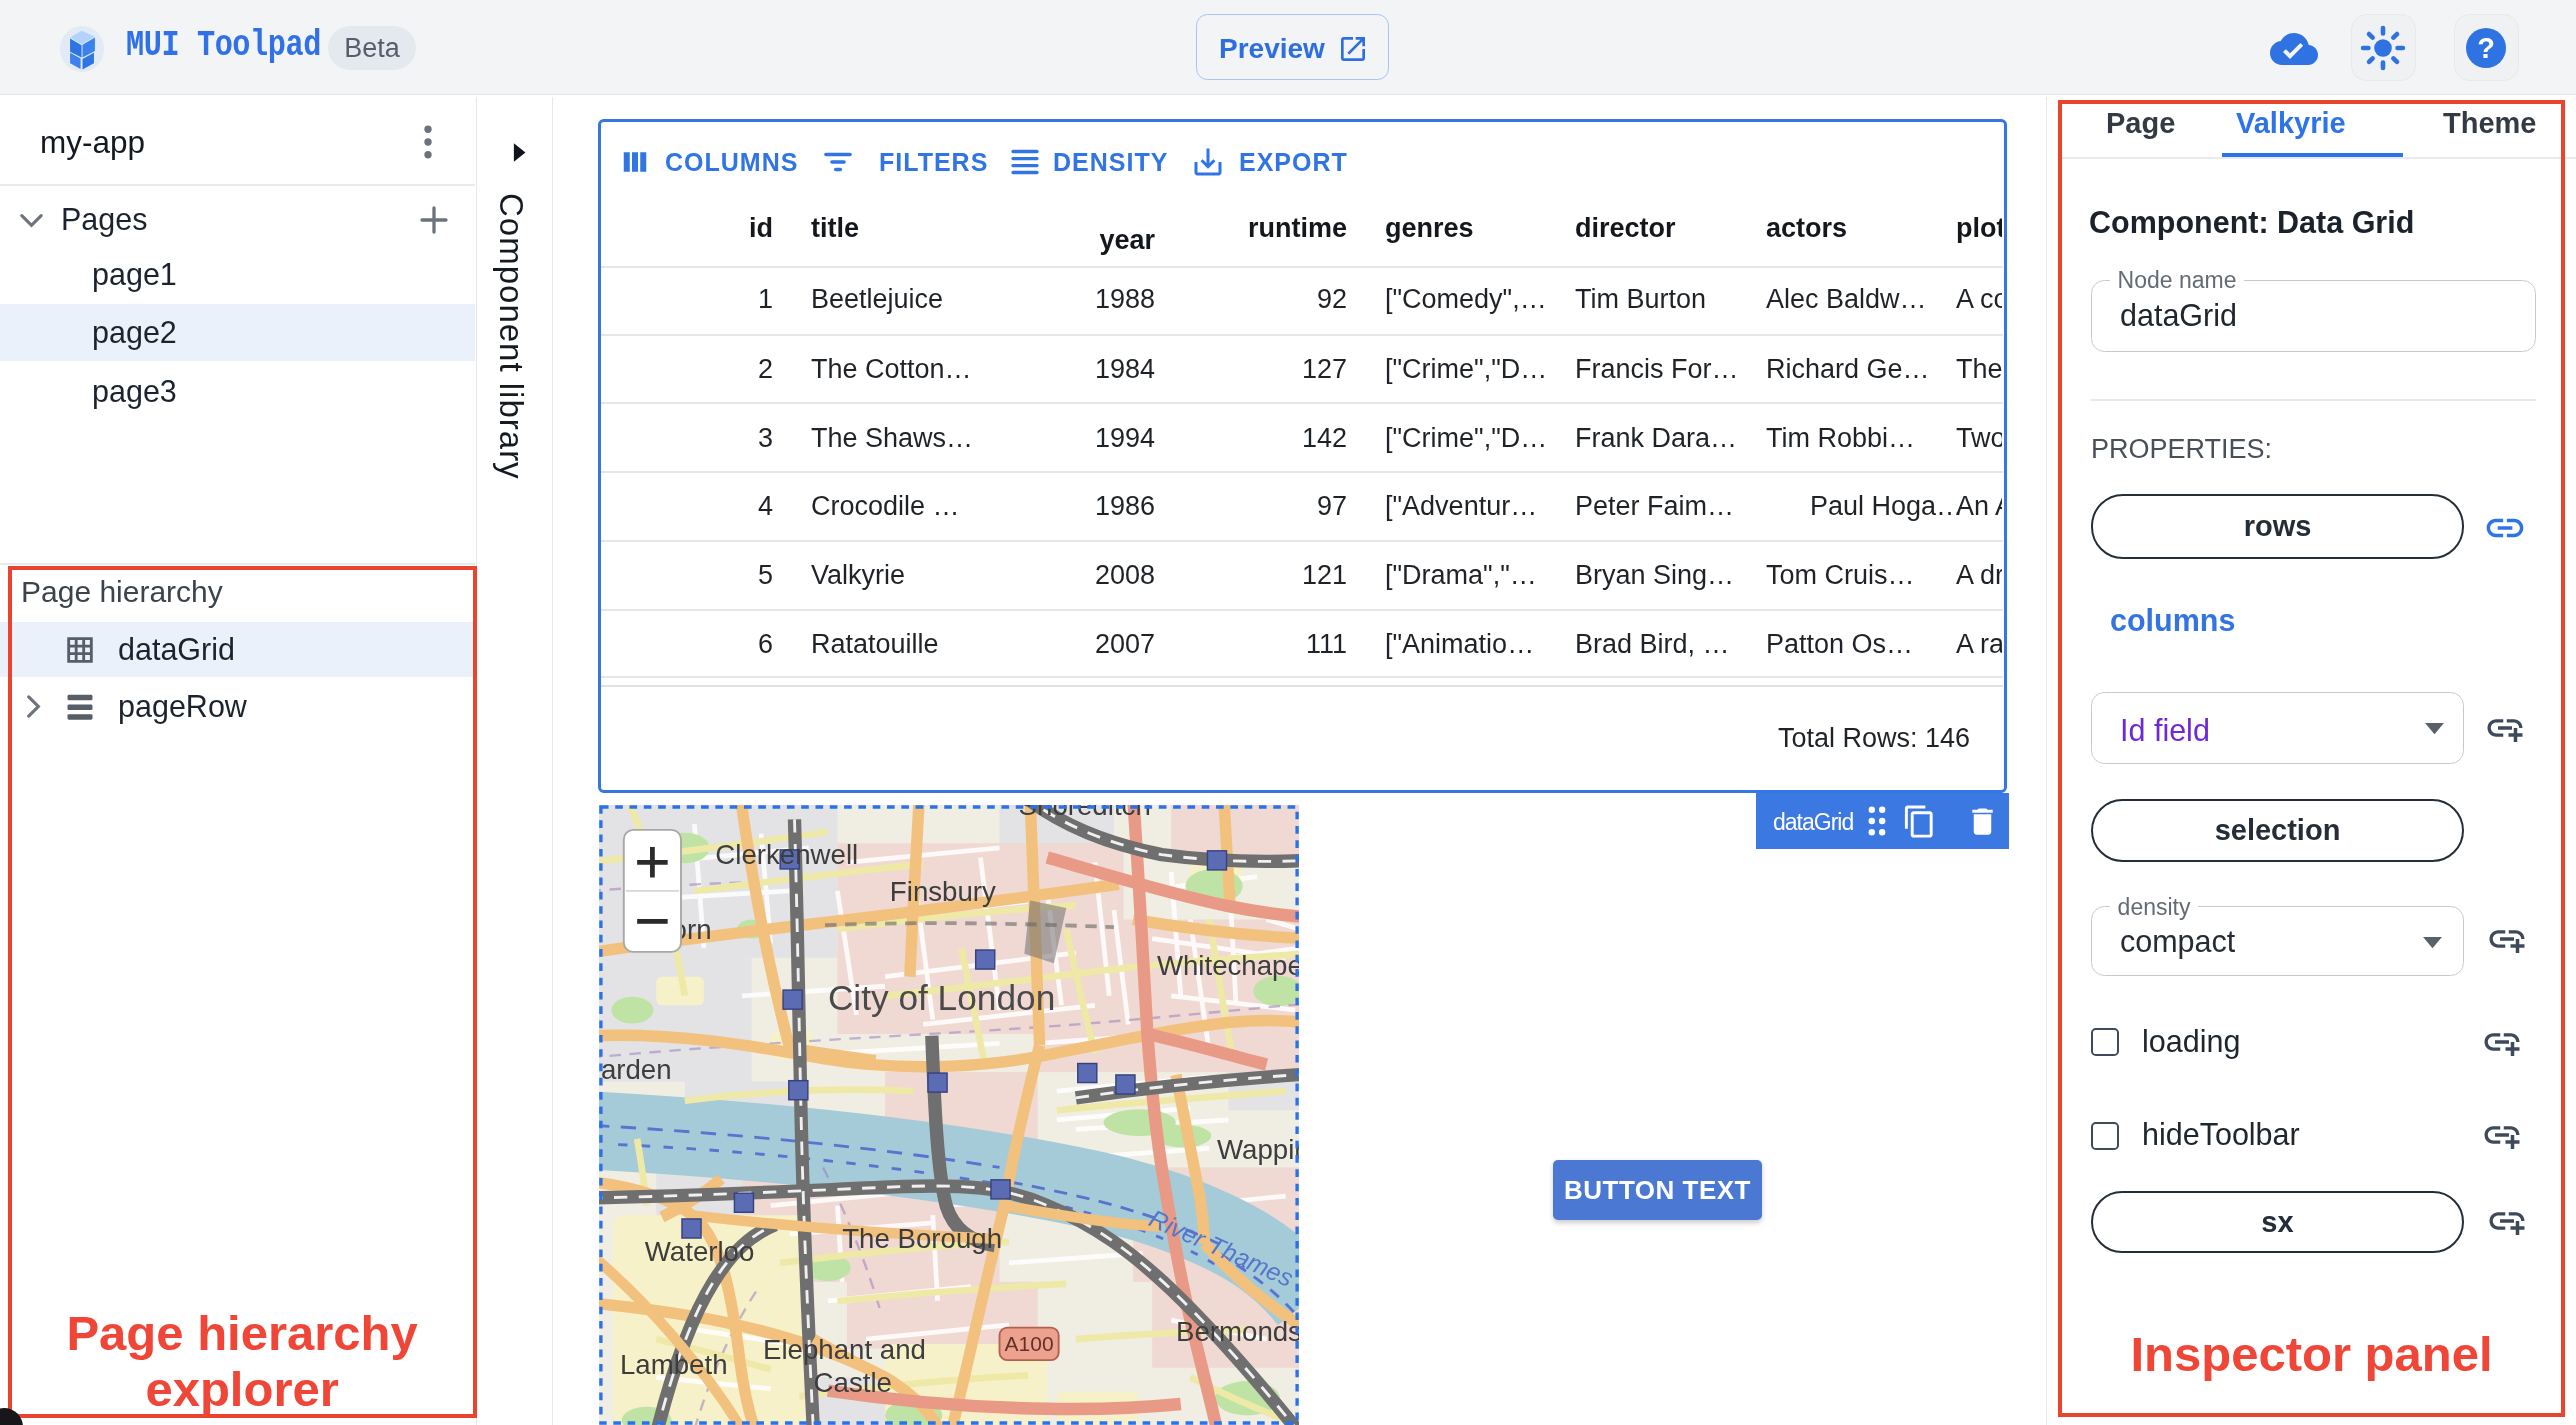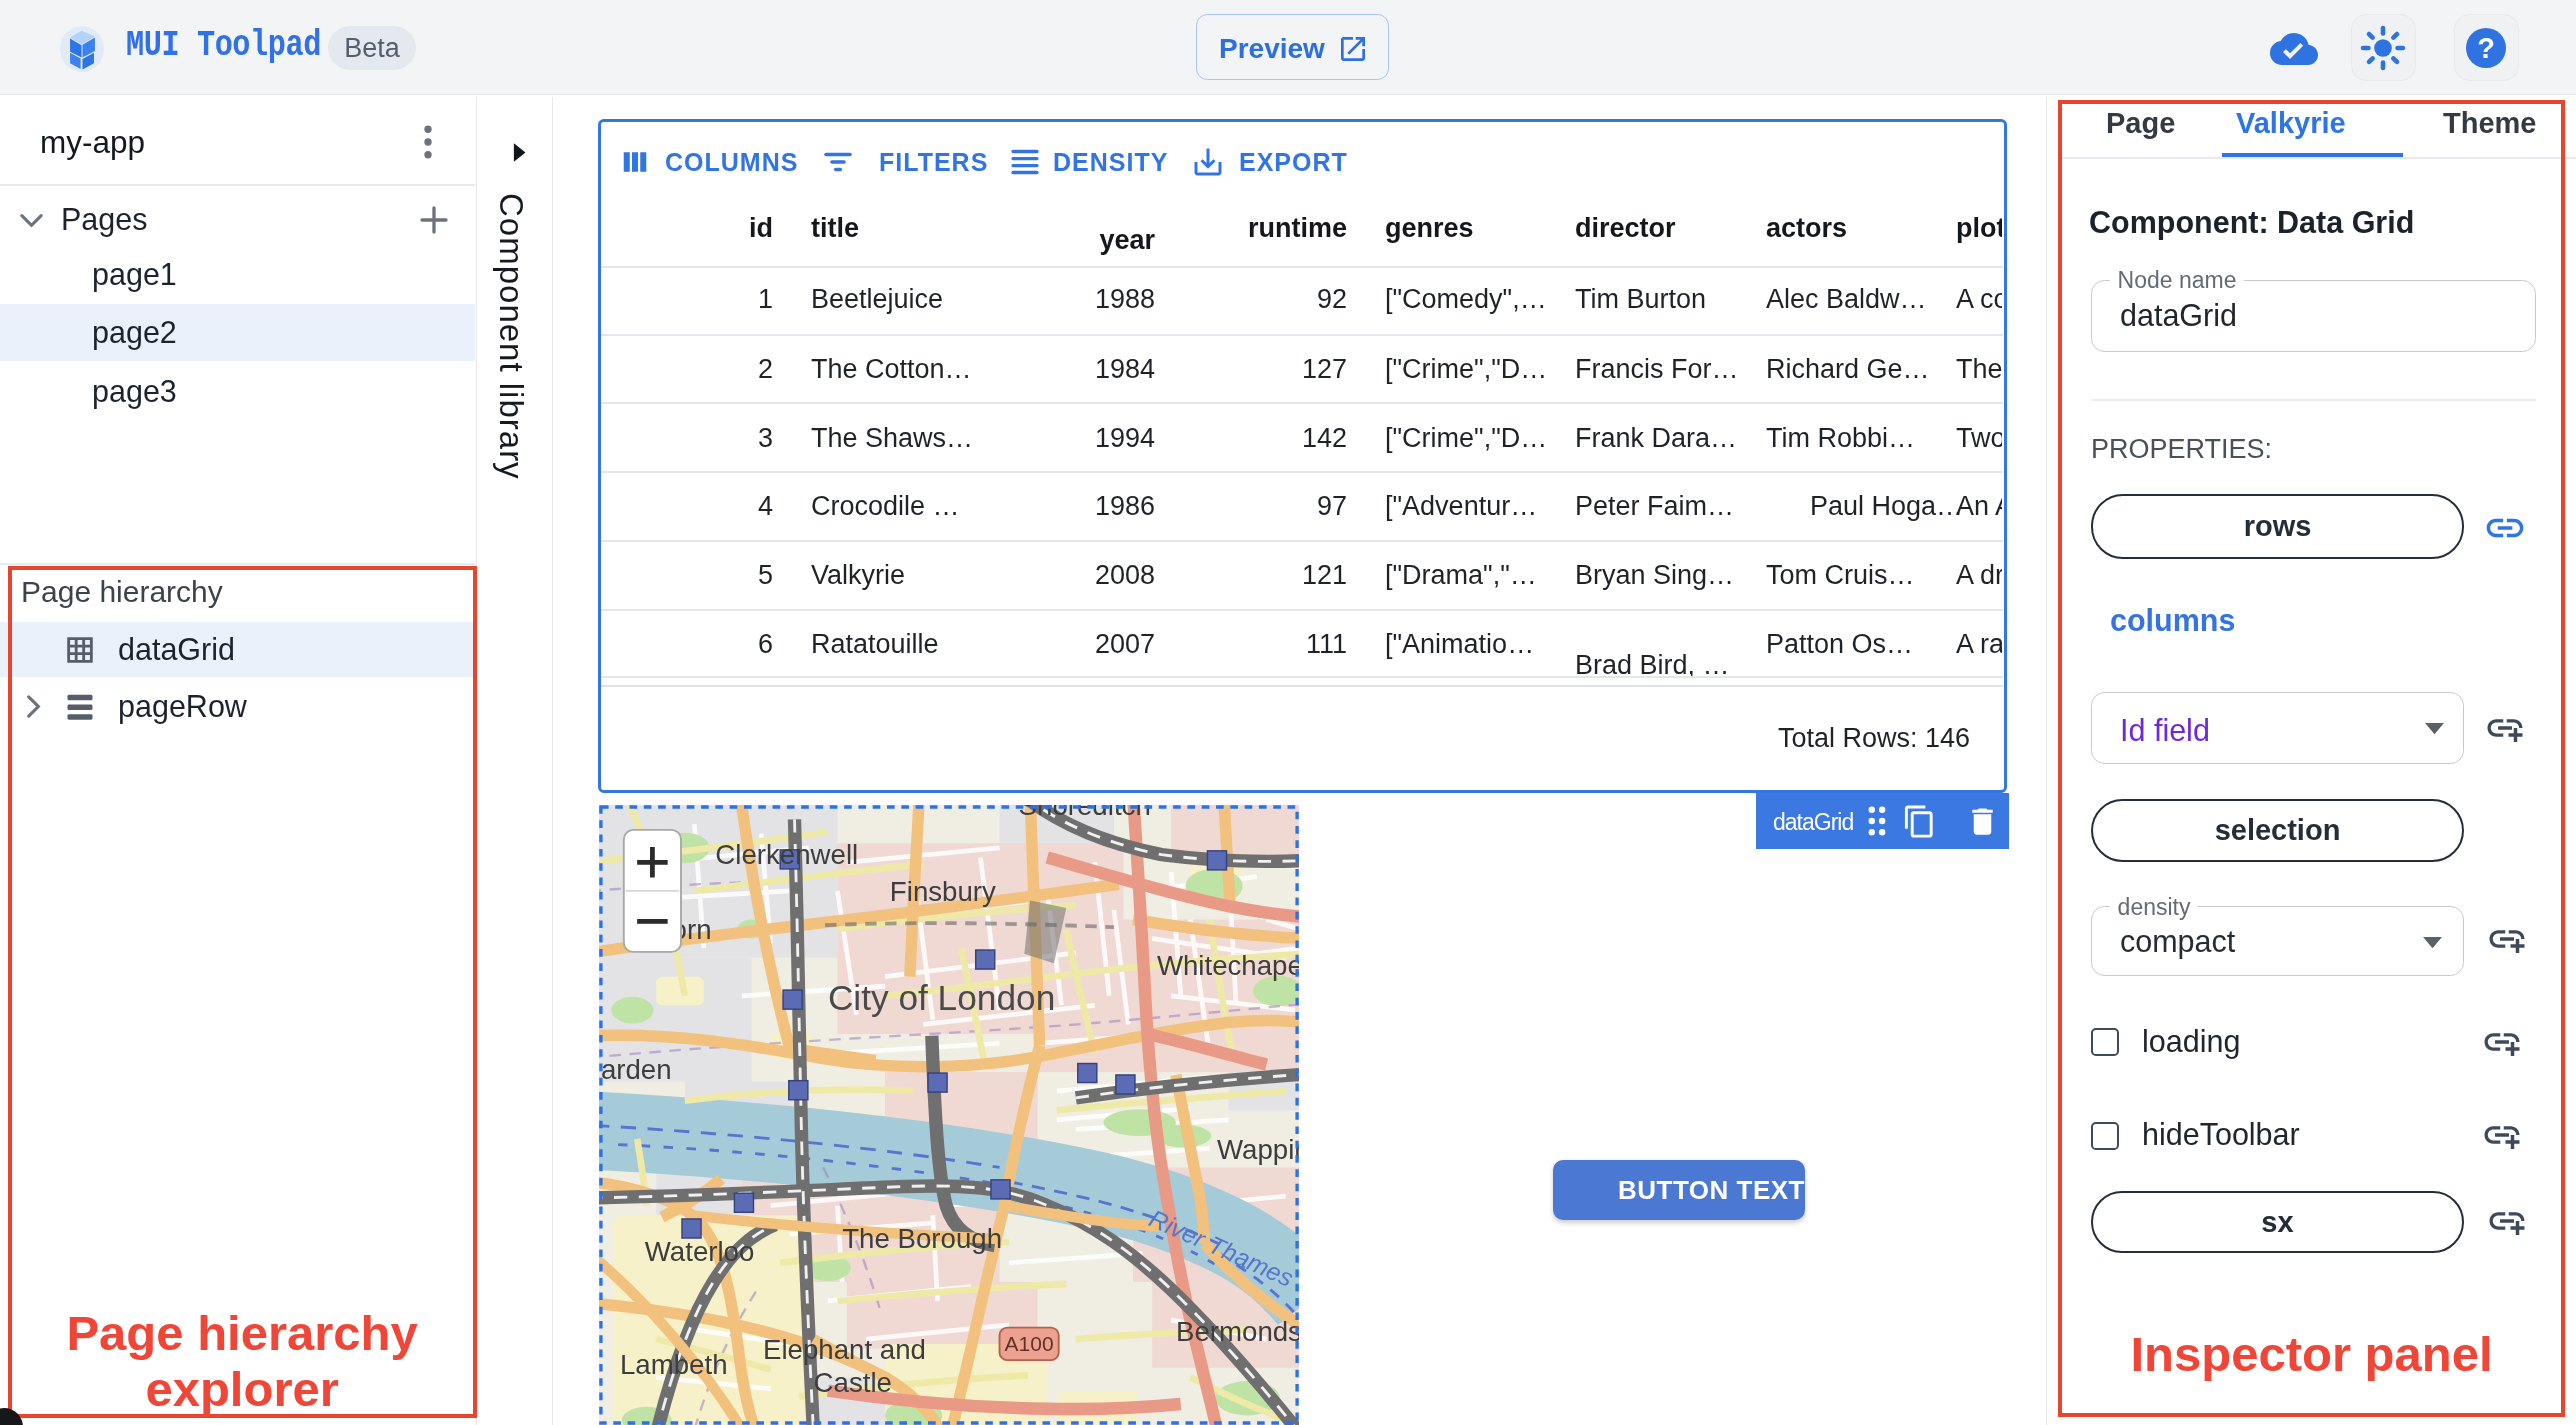--- a/index.html
+++ b/index.html
@@ -41,21 +41,21 @@
 .cplot { left:1355px; width:46px; overflow:hidden; }
 #grid .sep { position:absolute; left:0; width:1402px; height:1.9px; background:#e4e6e9; }
 #grid .tbtxt { position:absolute; top:25px; font-size:25px; font-weight:700; color:#3174e4; letter-spacing:1px; line-height:30.5px; }
 #grid .tbico { position:absolute; top:22px; }
 #gridbar { position:absolute; left:1756px; top:793px; width:253px; height:56px; background:#3b78e2; color:#fff; }
 
 
 #map { position:absolute; left:599px; top:805px; width:700px; height:620px; }
 
 
-#btntext { position:absolute; left:1553px; top:1160px; width:252px; height:60px; background:#4a78d2; border-radius:10px; color:#fff; font-size:26px; font-weight:700; letter-spacing:0.5px; text-align:right; line-height:60px; white-space:nowrap; box-shadow:0 2.9px 5.7px rgba(0,0,0,0.2); }
+#btntext { position:absolute; left:1553px; top:1160px; width:209px; height:60px; background:#4a78d2; border-radius:5px; color:#fff; font-size:26px; font-weight:700; letter-spacing:0.5px; text-align:center; line-height:60px; white-space:nowrap; box-shadow:0 2.9px 5.7px rgba(0,0,0,0.2); }
 
 
 #inspector { position:absolute; left:2049px; top:97px; width:527px; height:1328px; background:#fff; }
 
 
 .redbox { position:absolute; border:4.8px solid #e8442e; }
 .redlabel { position:absolute; color:#ef4638; font-weight:700; text-align:center; }
 </style>
 </head>
 <body>
@@ -220,21 +220,21 @@
       <div class="cell cgen" style="top:436px;">["Drama","…</div>
       <div class="cell cdir" style="top:436px;">Bryan Sing…</div>
       <div class="cell cact" style="top:436px;">Tom Cruis…</div>
       <div class="cell cplot" style="top:436px;">A dra</div>
     <div class="sep" style="top:487px;"></div>
     <div class="cell cid" style="top:505px;">6</div>
       <div class="cell ctitle" style="top:505px;">Ratatouille</div>
       <div class="cell cyear" style="top:505px;">2007</div>
       <div class="cell crt" style="top:505px;">111</div>
       <div class="cell cgen" style="top:505px;">["Animatio…</div>
-      <div class="cell cdir" style="top:526px;">Brad Bird, …</div>
+      <div class="cell cdir" style="top:505px;">Brad Bird, …</div>
       <div class="cell cact" style="top:505px;">Patton Os…</div>
       <div class="cell cplot" style="top:505px;">A rat</div>
     <div class="sep" style="top:554px;"></div>
     <div class="sep" style="top:563px; background:#dfe1e4;"></div>
     <div class="cell" style="top:599px; right:34px; text-align:right;">Total Rows: 146</div>
   </div>
 
   <div id="gridbar">
     <div class="abs" style="left:17px; top:16px; font-size:23px; letter-spacing:-1px; color:#fff;">dataGrid</div>
     <svg class="abs" style="left:107px; top:11.4px;" width="27" height="34" viewBox="0 0 28 36" fill="#fff">

